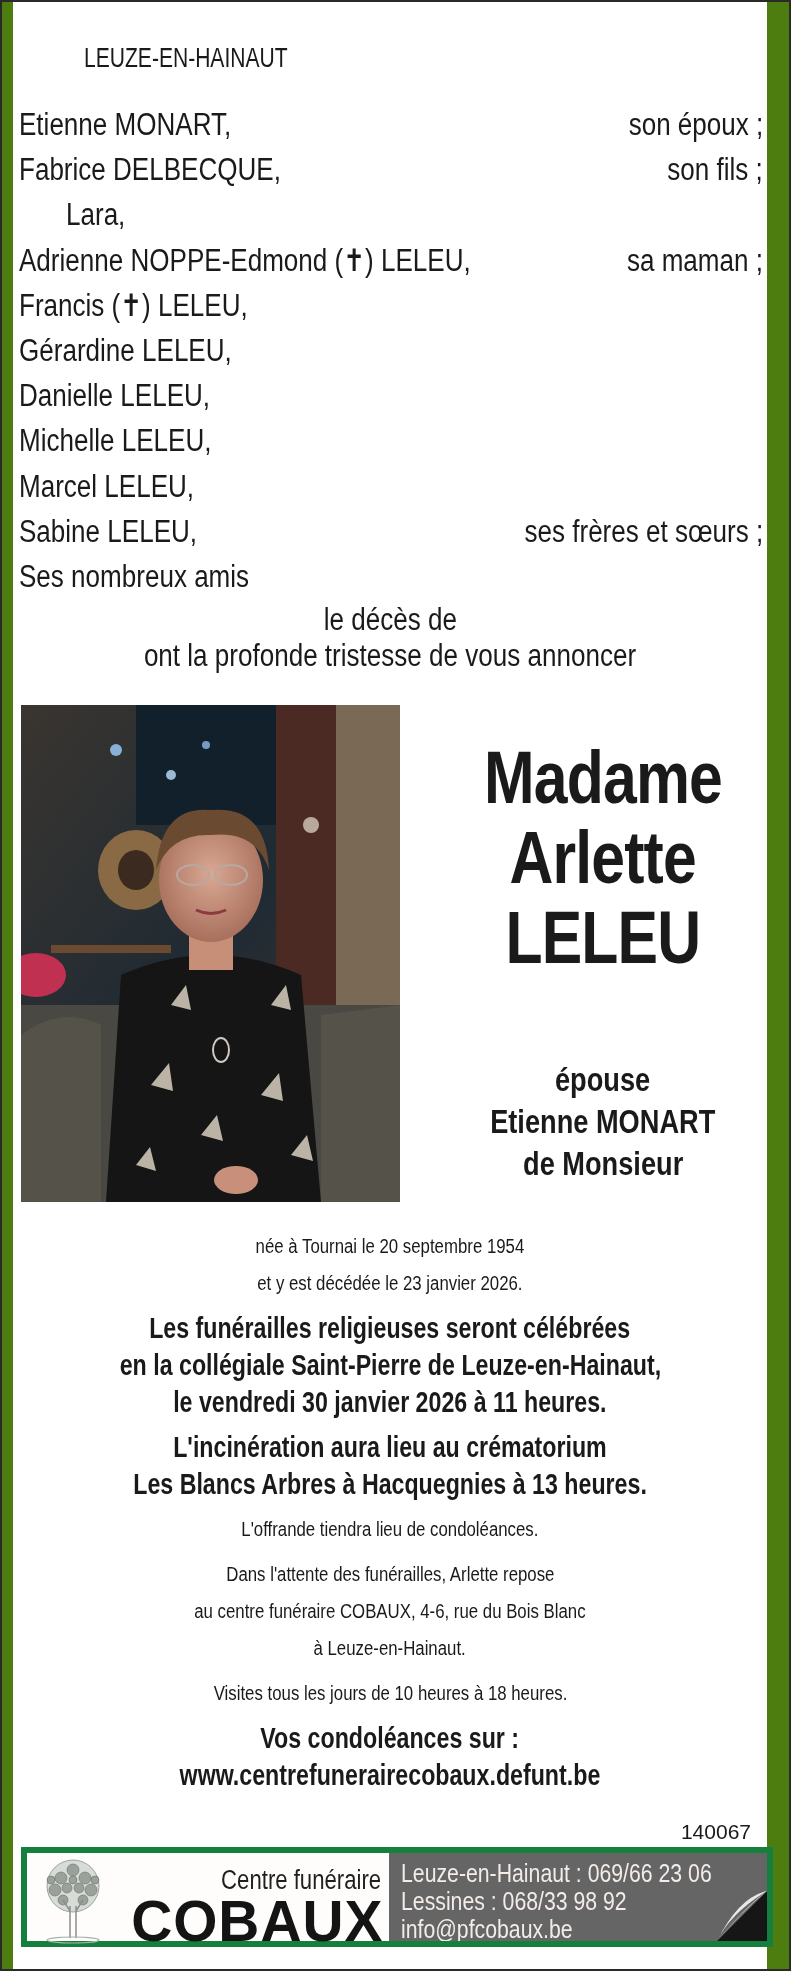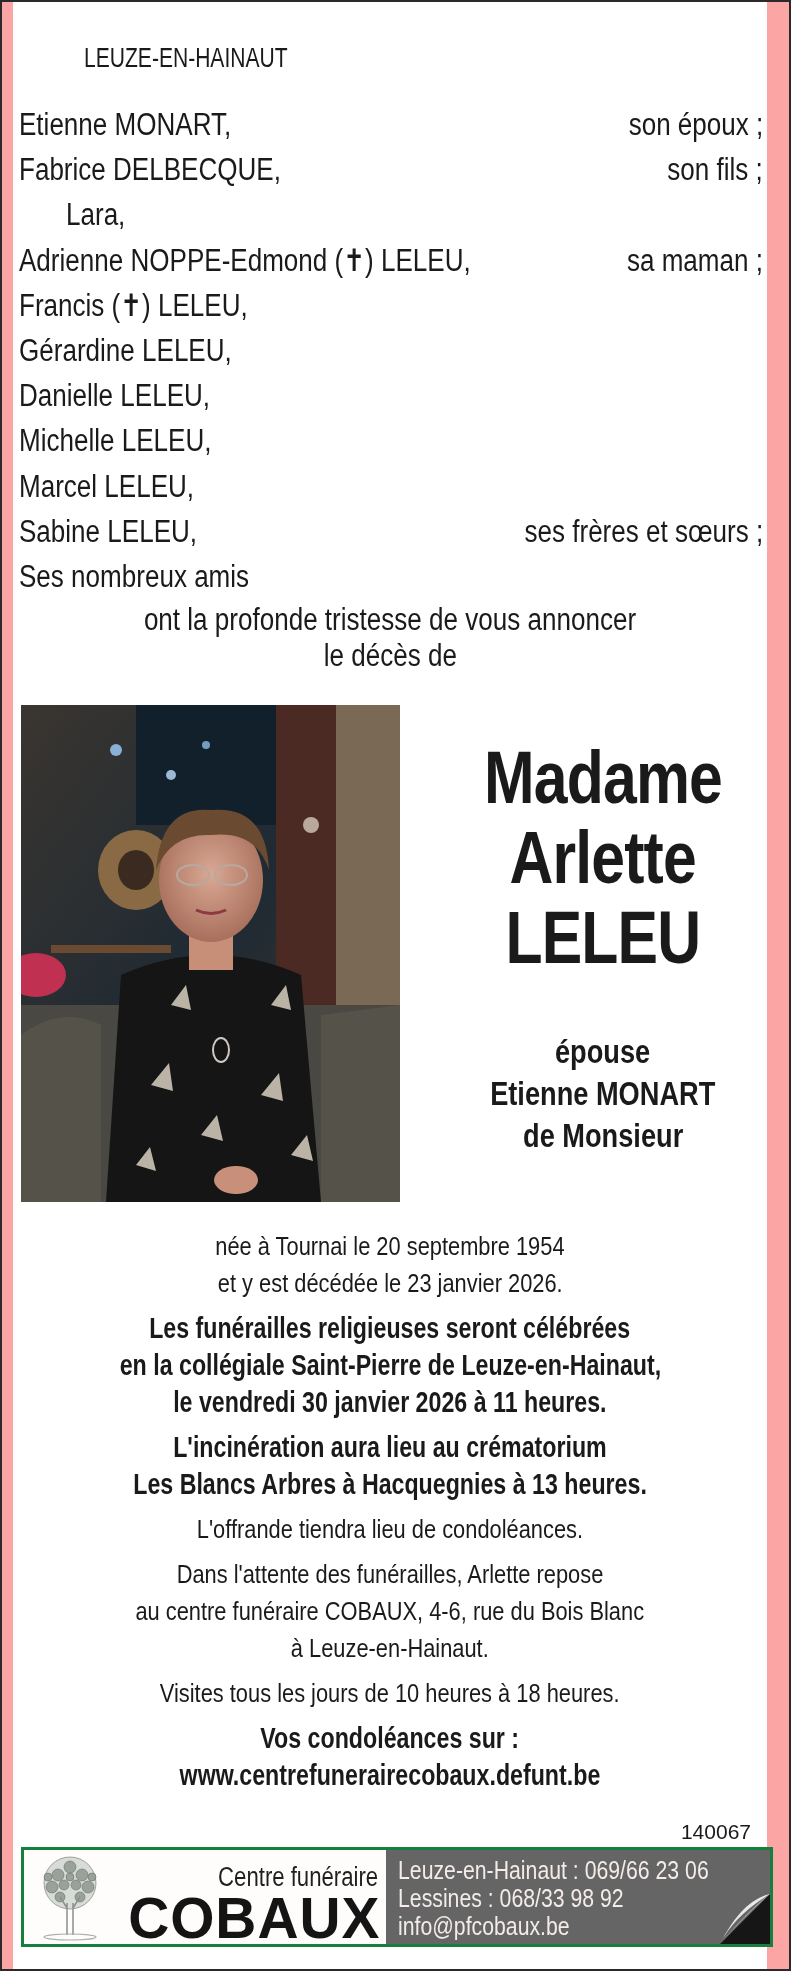--- a/index.html
+++ b/index.html
@@ -1,21 +1,21 @@
 <!DOCTYPE html>
 <html><head>
 <meta charset="utf-8">
 <style>
   * { box-sizing: border-box; margin: 0; padding: 0; }
   html, body { width: 791px; height: 1971px; background: #2a2a2a; overflow: hidden; }
   body { position: relative; font-family: "Liberation Sans", sans-serif; color: #1a1a1a; }
 
   .frame {
     position: absolute; left: 2px; top: 2px; width: 787px; height: 1967px;
-    background: #fca5a5;
+    background: #4d7c0f;
   }
   .page {
     position: absolute; left: 11px; top: 0; width: 754px; height: 1967px;
     background: #ffffff;
   }
 
   
   .cond { display: inline-block; transform-origin: left center; white-space: nowrap; }
   .cond-c { display: inline-block; transform-origin: center center; white-space: nowrap; }
   .cond-r { display: inline-block; transform-origin: right center; white-space: nowrap; }
@@ -46,40 +46,40 @@
     overflow: hidden; background: #2b2520;
   }
 
   .name-block {
     position: absolute; left: 420px; top: 736px; width: 340px; text-align: center;
   }
   .name-line {
     font-size: 74px; font-weight: bold; line-height: 80px; letter-spacing: -1px;
   }
   .name-line .cond-c { transform: scaleX(0.82); }
-  .spouse-block { margin-top: 52px; }
+  .spouse-block { margin-top: 80px; }
   .spouse-line { font-size: 34px; font-weight: bold; line-height: 42px; }
   .spouse-line .cond-c { transform: scaleX(0.8); }
 
   .details {
     position: absolute; left: 0; top: 1226px; width: 754px; text-align: center;
   }
   .para { margin-bottom: 8px; }
-  .dl { font-size: 26px; line-height: 37px; }
+  .dl { font-size: 20px; line-height: 37px; }
   .dl.bold { font-weight: bold; font-size: 29px; }
   .dl .cond-c { transform: scaleX(0.84); }
   .dl.bold .cond-c { transform: scaleX(0.8); }
 
   .ref-number {
     position: absolute; right: 16px; top: 1818px; font-size: 21px; line-height: 24px;
   }
 
   .banner {
     position: absolute; left: 8px; top: 1845px; width: 752px; height: 100px;
-    border: 3px solid #15803d; display: flex; background: #fffdfb;
+    border: 6px solid #15803d; display: flex; background: #fffdfb;
   }
   .banner-left { position: relative; width: 362px; height: 96px; }
   .tree { position: absolute; left: 6px; top: 3px; width: 80px; height: 90px; }
   .centre-label {
     position: absolute; right: 8px; top: 12px; font-size: 27px; line-height: 30px; color: #1f1f1f;
   }
   .centre-label .cond-r { transform: scaleX(0.82); }
   .brand {
     position: absolute; right: 6px; top: 40px; font-size: 58px; font-weight: 900;
     line-height: 56px; color: #141414; letter-spacing: 1px;
@@ -137,22 +137,22 @@
       <div class="fam-row">
         <span class="who"><span class="cond">Sabine LELEU,</span></span>
         <span class="rel"><span class="cond-r">ses frères et sœurs ;</span></span>
       </div>
       <div class="fam-row">
         <span class="who"><span class="cond">Ses nombreux amis</span></span>
       </div>
     </div>
 
     <div class="announce">
+      <div><span class="cond-c">le décès de</span></div>
       <div><span class="cond-c">ont la profonde tristesse de vous annoncer</span></div>
-      <div><span class="cond-c">le décès de</span></div>
     </div>
 
     <div class="photo" title="Portrait photo of the deceased">
       <svg width="379" height="497" viewBox="0 0 379 497" xmlns="http://www.w3.org/2000/svg">
         <defs>
           <linearGradient id="bg" x1="0" y1="0" x2="1" y2="1">
             <stop offset="0" stop-color="#3a3530"></stop>
             <stop offset="0.5" stop-color="#1f2a33"></stop>
             <stop offset="1" stop-color="#4a3a30"></stop>
           </linearGradient>

